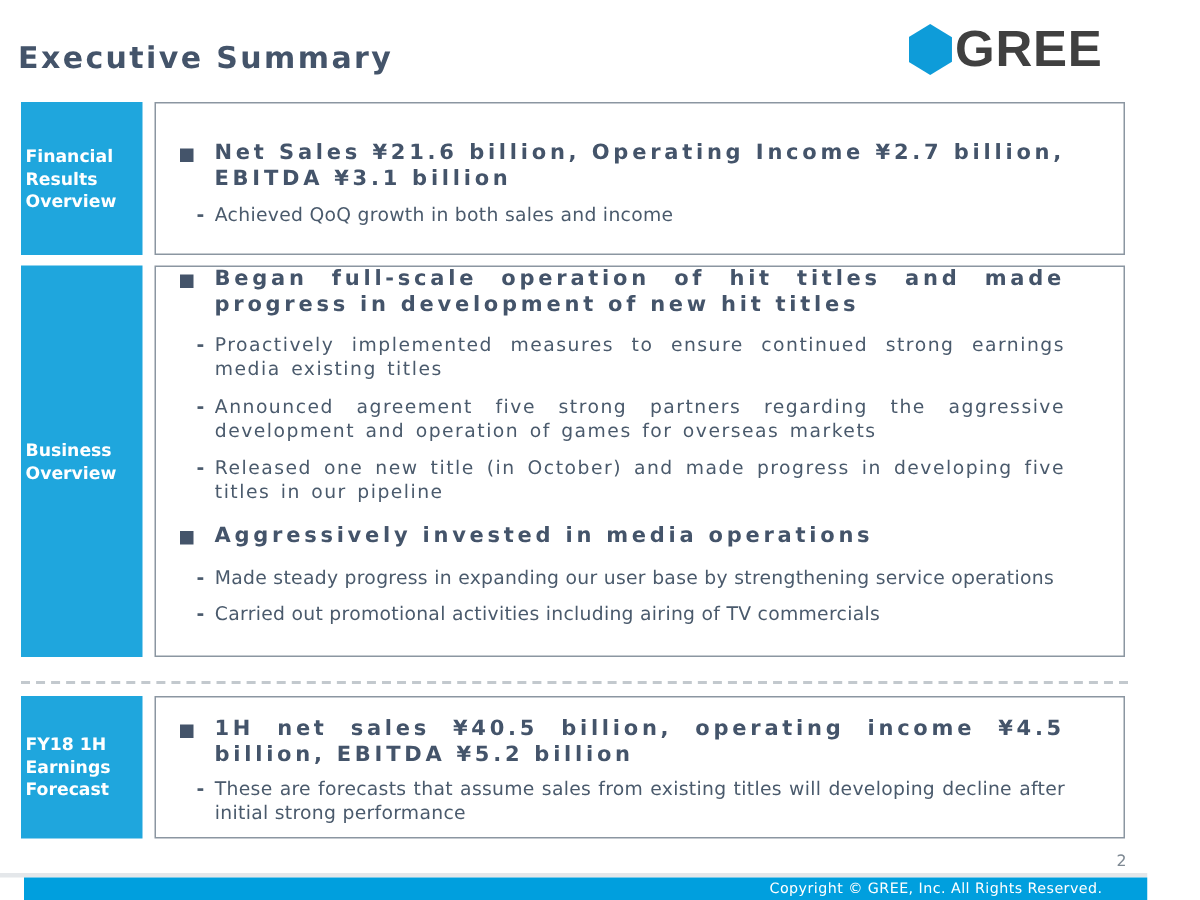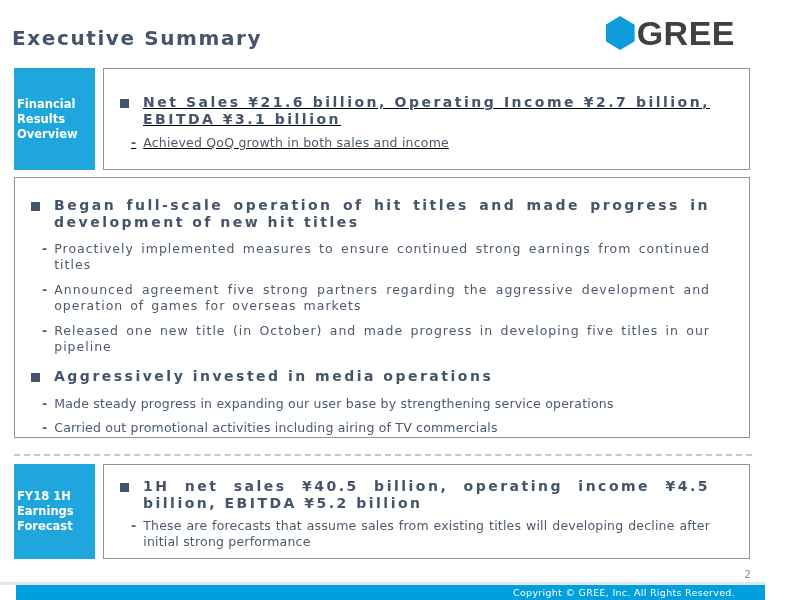--- a/index.html
+++ b/index.html
@@ -27,22 +27,22 @@
   .side-label{
     flex:0 0 81px;width:81px;background:#1FA6DD;color:#ffffff;
     font-weight:bold;font-size:11.5px;line-height:15px;
     display:flex;align-items:center;justify-content:center;
     padding:0 3px;box-sizing:border-box;
   }
   .content-box{
     flex:1;border:1.5px solid #8B96A1;background:#ffffff;
     padding:0 14px;box-sizing:border-box;overflow:hidden;
   }
-  .sec-1 .content-box{padding-top:25px;text-decoration:underline;}
-  .sec-2 .content-box{padding-top:19px;}
+  .sec-1 .content-box{padding-top:25px;}
+  .sec-2 .content-box{}
   .sec-3 .content-box{padding-top:13px;}
 
   .item{display:flex;align-items:flex-start;}
   .bullet-marker{
     flex:0 0 9px;width:9px;height:9px;background:#44546A;
     margin:5px 14px 0 2px;
   }
   .bullet-text{
     flex:1;font-weight:bold;font-size:14px;line-height:17px;color:#44546A;
     letter-spacing:2.5px;text-align:justify;padding-right:25px;
@@ -104,28 +104,29 @@
         <span class="bullet-text">Net Sales ¥21.6 billion, Operating Income ¥2.7 billion, EBITDA ¥3.1 billion</span>
       </div>
       <div class="item sub">
         <span class="dash-marker">-</span>
         <span class="sub-text">Achieved QoQ growth in both sales and income</span>
       </div>
     </div>
   </div>
 
   <div class="section sec-2">
+    <div class="side-label">Business Overview</div>
     <div class="content-box">
       <div class="item bullet">
         <span class="bullet-marker"></span>
         <span class="bullet-text">Began full-scale operation of hit titles and made progress in development of new hit titles</span>
       </div>
       <div class="item sub">
         <span class="dash-marker">-</span>
-        <span class="sub-text">Proactively implemented measures to ensure continued strong earnings from continued titles</span>
+        <span class="sub-text">Proactively implemented measures to ensure continued strong earnings media existing titles</span>
       </div>
       <div class="item sub">
         <span class="dash-marker">-</span>
         <span class="sub-text">Announced agreement five strong partners regarding the aggressive development and operation of games for overseas markets</span>
       </div>
       <div class="item sub gap-after">
         <span class="dash-marker">-</span>
         <span class="sub-text">Released one new title (in October) and made progress in developing five titles in our pipeline</span>
       </div>
       <div class="item bullet second">

